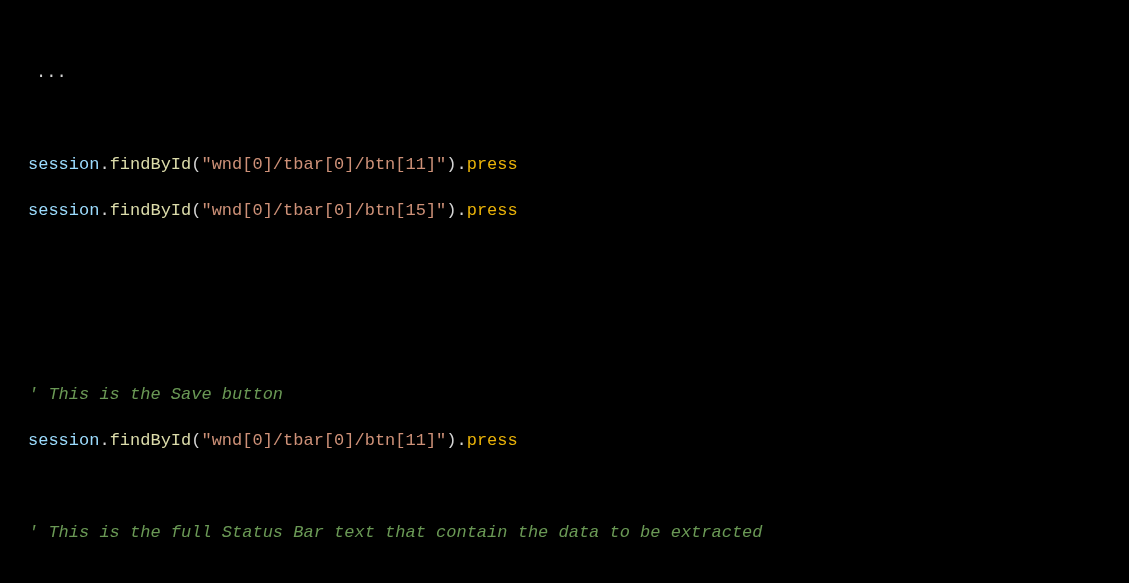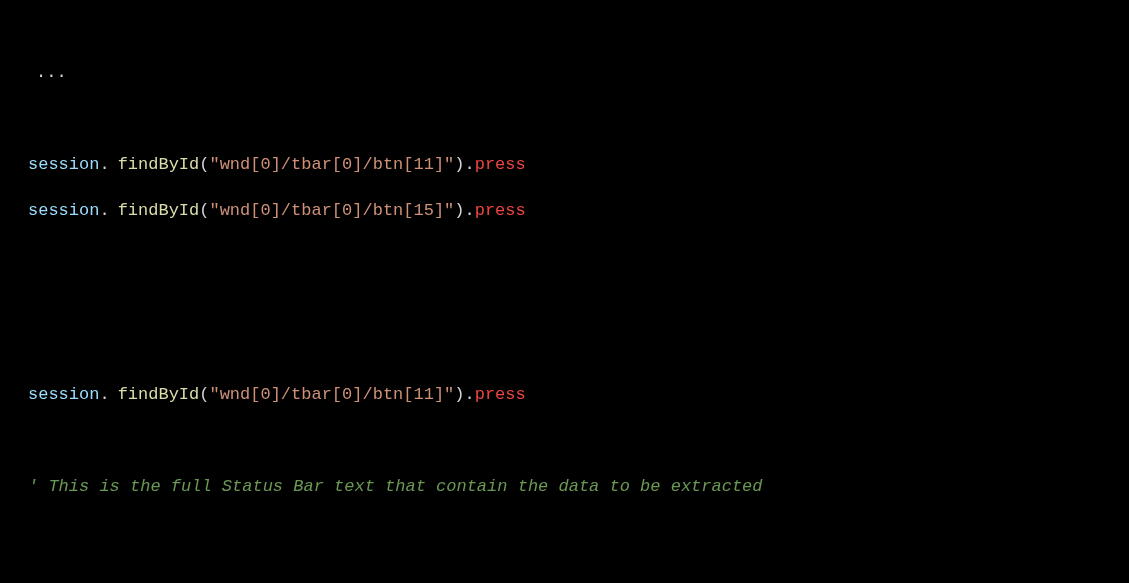--- a/index.html
+++ b/index.html
@@ -20,39 +20,40 @@
   }
   .line {
     display: block;
     min-height: 23px;
   }
   .indent {
     padding-left: 8px;
   }
   
   .c-ident   { color: #9cdcfe; }  
-  .c-method  { color: #dcdcaa; margin-left: 8px; }  
+  .c-method  { color: #dcdcaa; }  
   .c-str     { color: #ce9178; }  
   .c-punct   { color: #d4d4d4; }  
-  .c-plain   { color: #ef4444; text-align: center; }  
+  .c-plain   { color: #eab308; text-align: center; }  
   .c-comment { color: #6a9955; font-style: italic; }
   .c-white   { color: #ffffff; }
   .c-dots    { color: #d4d4d4; }
 </style>
 </head>
 <body>
 
 <div class="editor">
 <span class="line indent"><span class="c-dots">...</span></span>
 <span class="line"> </span>
 <span class="line"><span class="c-ident">session</span><span class="c-punct">.</span><span class="c-method">findById</span><span class="c-punct">(</span><span class="c-str">"wnd[0]/tbar[0]/btn[11]"</span><span class="c-punct">)</span><span class="c-punct">.</span><span class="c-plain">press</span></span>
 <span class="line"><span class="c-ident">session</span><span class="c-punct">.</span><span class="c-method">findById</span><span class="c-punct">(</span><span class="c-str">"wnd[0]/tbar[0]/btn[15]"</span><span class="c-punct">)</span><span class="c-punct">.</span><span class="c-plain">press</span></span>
 <span class="line"> </span>
 <span class="line"> </span>
 <span class="line"> </span>
+<span class="line"><span class="c-comment">' This is the Save button</span></span>
 <span class="line"><span class="c-ident">session</span><span class="c-punct">.</span><span class="c-method">findById</span><span class="c-punct">(</span><span class="c-str">"wnd[0]/tbar[0]/btn[11]"</span><span class="c-punct">)</span><span class="c-punct">.</span><span class="c-plain">press</span></span>
 <span class="line"> </span>
 <span class="line"><span class="c-comment">' This is the full Status Bar text that contain the data to be extracted</span></span>
 
 
 
 
 
 
 

